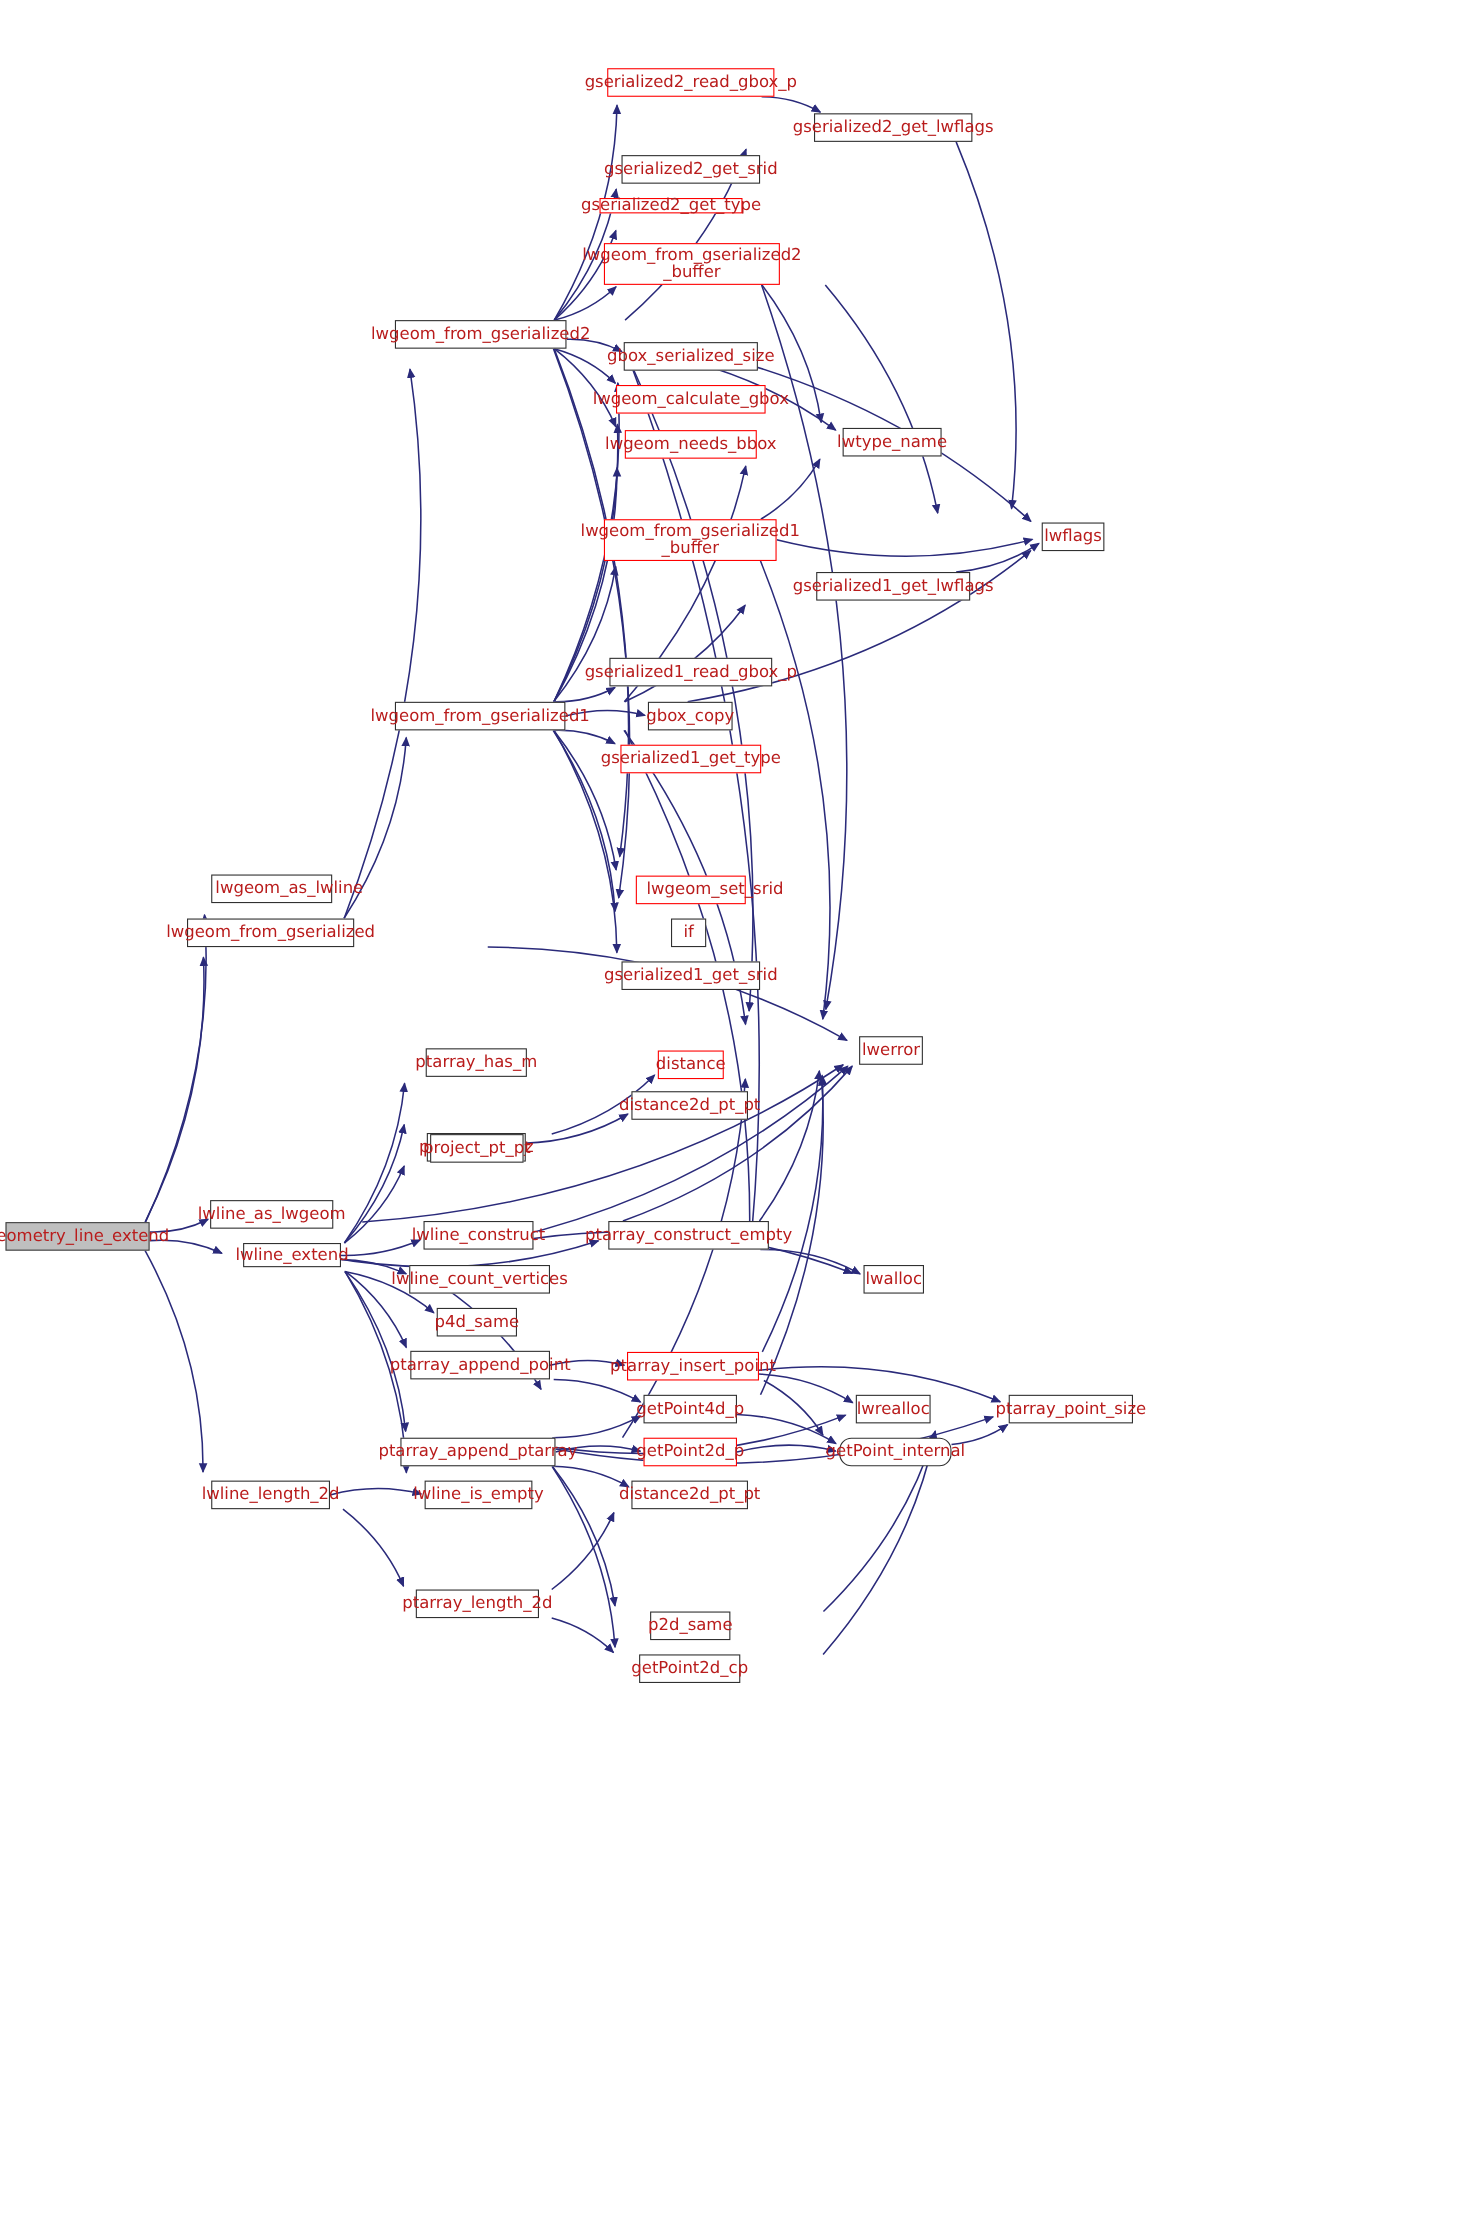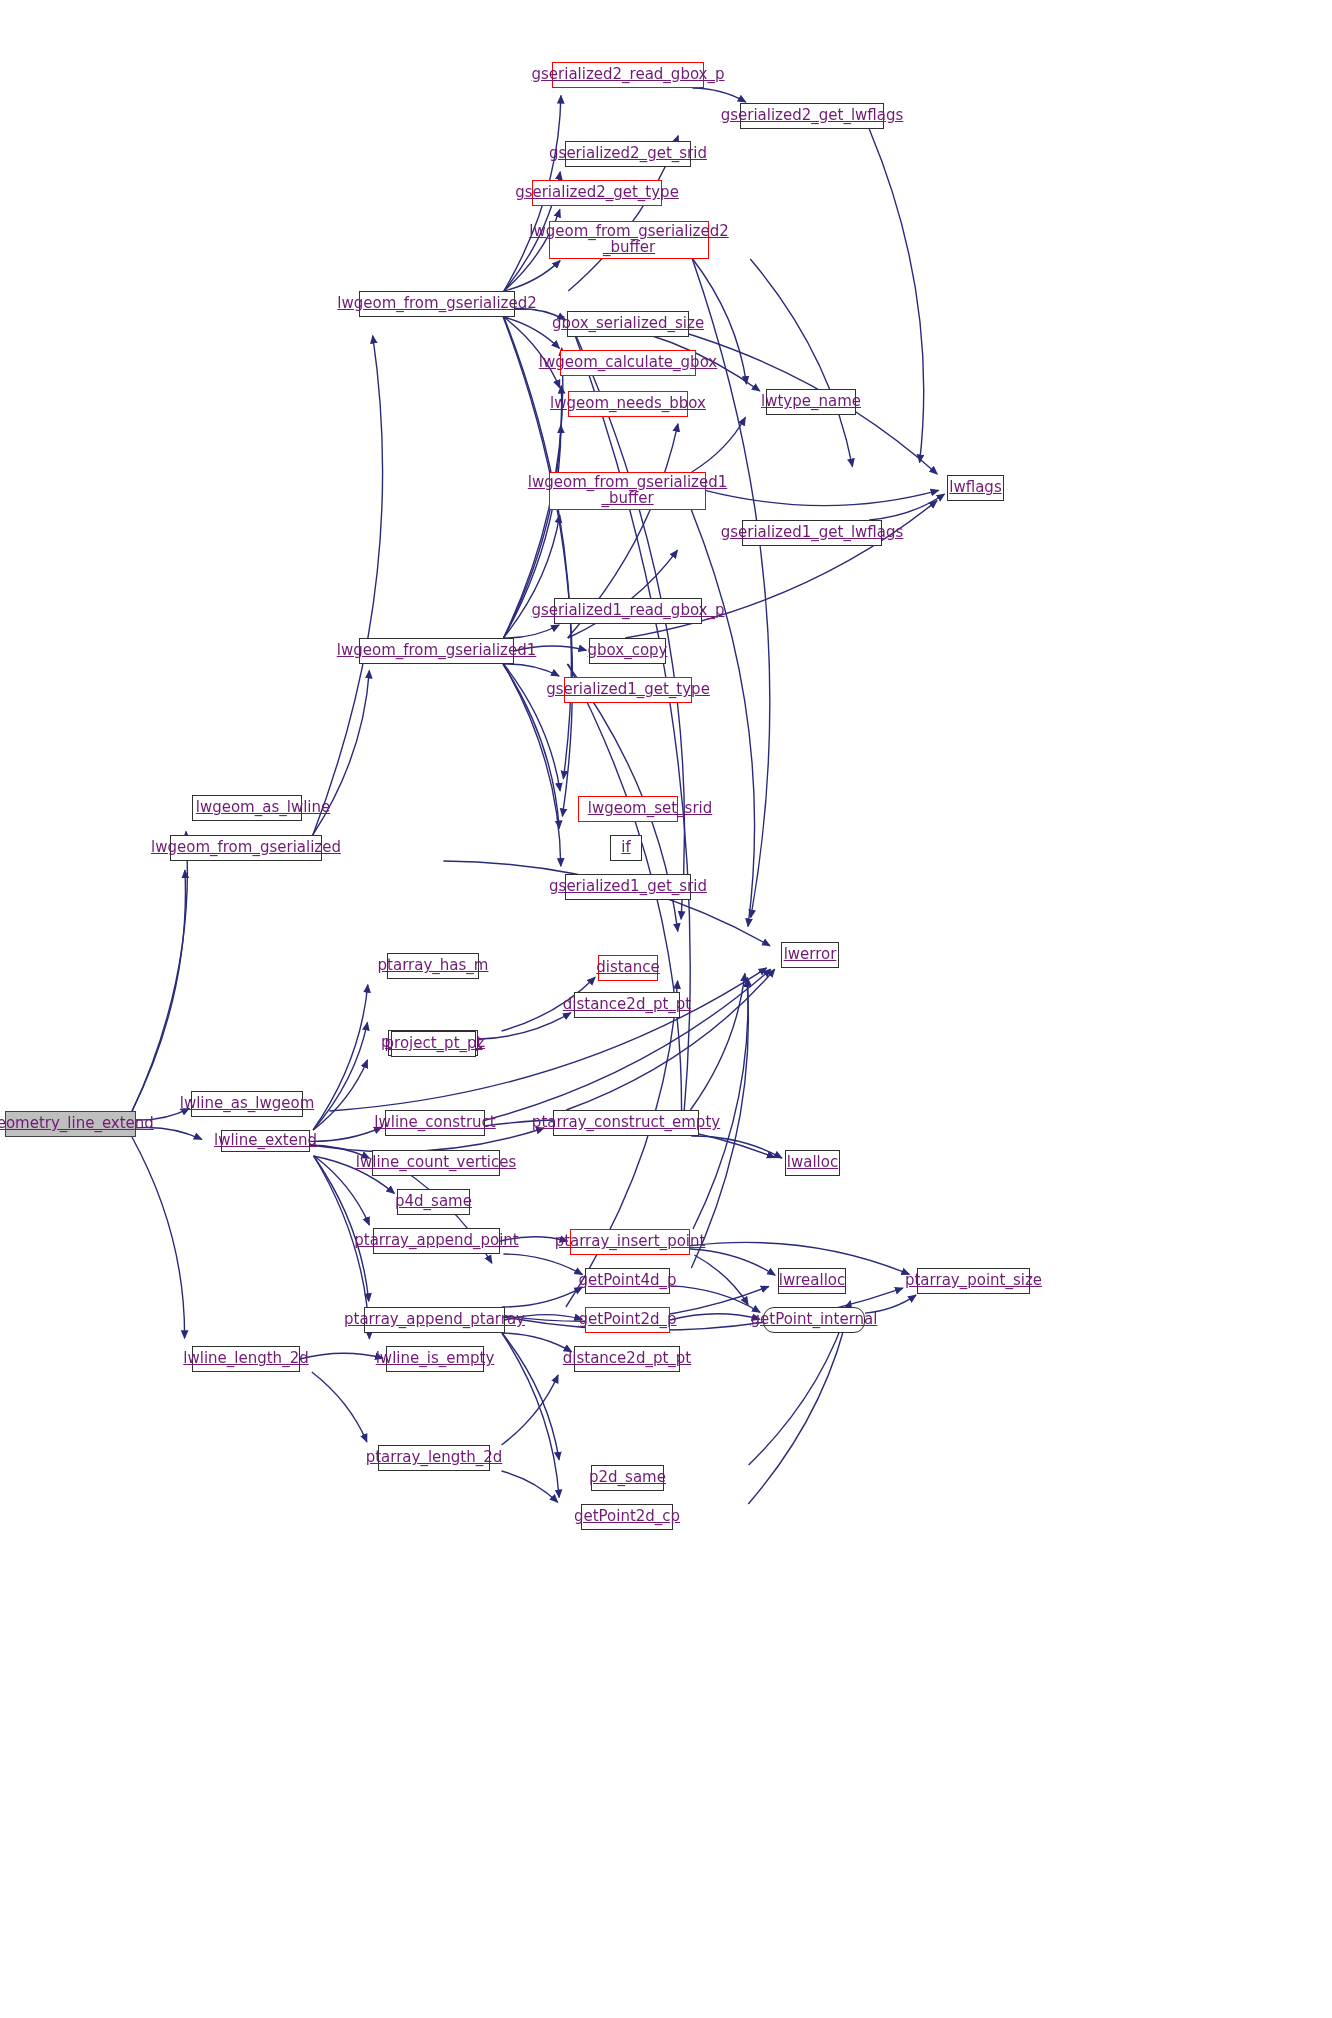--- a/index.html
+++ b/index.html
@@ -1,22 +1,22 @@
 <!DOCTYPE html>
 <html><head>
 <meta charset="utf-8">
 <style>
   html,body{margin:0;padding:0;background:#ffffff;}
   #canvas{position:relative;width:1332px;height:2018px;background:#ffffff;
           font-family:"DejaVu Sans", sans-serif;}
   svg#edges{position:absolute;left:0;top:0;width:1332px;height:2018px;}
   .node{position:absolute;box-sizing:border-box;background:#ffffff;
         border:1px solid #303030;display:flex;align-items:center;
-        justify-content:center;text-align:center;color:#701a75;
-        font-size:15px;line-height:1.05;white-space:pre-line;text-decoration:underline;}
+        justify-content:center;text-align:center;color:#b91c1c;
+        font-size:15px;line-height:1.05;white-space:pre-line;}
   .node.red{border-color:#ff0000;}
   .node.root{background:#bfbfbf;border-color:#404040;}
 </style>
 </head>
 <body>
 
 <div id="canvas">
   <svg id="edges" viewBox="0 0 1332 2018" xmlns="http://www.w3.org/2000/svg">
     <defs>
       <marker id="ah" markerWidth="9" markerHeight="9" refX="8" refY="4.5" orient="auto" markerUnits="userSpaceOnUse">
@@ -112,21 +112,21 @@
         <path d="M501.55,1471 Q534.79,1479.973 557.7132895,1502.33655115" marker-end="url(#ah)"></path>
         <path d="M501.55,1445 Q539.99,1416.027 558.0645495,1375.06344885" marker-end="url(#ah)"></path>
         <path d="M748.275,1504 Q827.55,1412.5135 850.430865,1302.262836925" marker-end="url(#ah)"></path>
         <path d="M748.6,1465 Q822.73,1392.994 850.2686365,1300.8965197" marker-end="url(#ah)"></path>
       </g>
   </svg>
   <div id="node-layer">
       <div class="node red" style="left: 552px; top: 62px; width: 152px; height: 26px;">gserialized2_read_gbox_p</div>
       <div class="node" style="left: 740px; top: 103px; width: 144px; height: 26px;">gserialized2_get_lwflags</div>
       <div class="node" style="left: 565px; top: 141px; width: 126px; height: 26px;">gserialized2_get_srid</div>
-      <div class="node red" style="left: 532px; top: 180px; width: 130px; height: 26px; text-align: right;">gserialized2_get_type</div>
+      <div class="node red" style="left: 545px; top: 180px; width: 130px; height: 14px; text-align: right;">gserialized2_get_type</div>
       <div class="node red" style="left: 549px; top: 221px; width: 160px; height: 38px;">lwgeom_from_gserialized2
 _buffer</div>
       <div class="node" style="left: 359px; top: 291px; width: 156px; height: 26px;">lwgeom_from_gserialized2</div>
       <div class="node" style="left: 567px; top: 311px; width: 122px; height: 26px;">gbox_serialized_size</div>
       <div class="node red" style="left: 560px; top: 350px; width: 136px; height: 26px;">lwgeom_calculate_gbox</div>
       <div class="node" style="left: 766px; top: 389px; width: 90px; height: 26px;">lwtype_name</div>
       <div class="node red" style="left: 568px; top: 391px; width: 120px; height: 26px;">lwgeom_needs_bbox</div>
       <div class="node" style="left: 947px; top: 475px; width: 57px; height: 26px;">lwflags</div>
       <div class="node red" style="left: 549px; top: 472px; width: 157px; height: 38px;">lwgeom_from_gserialized1
 _buffer</div>

